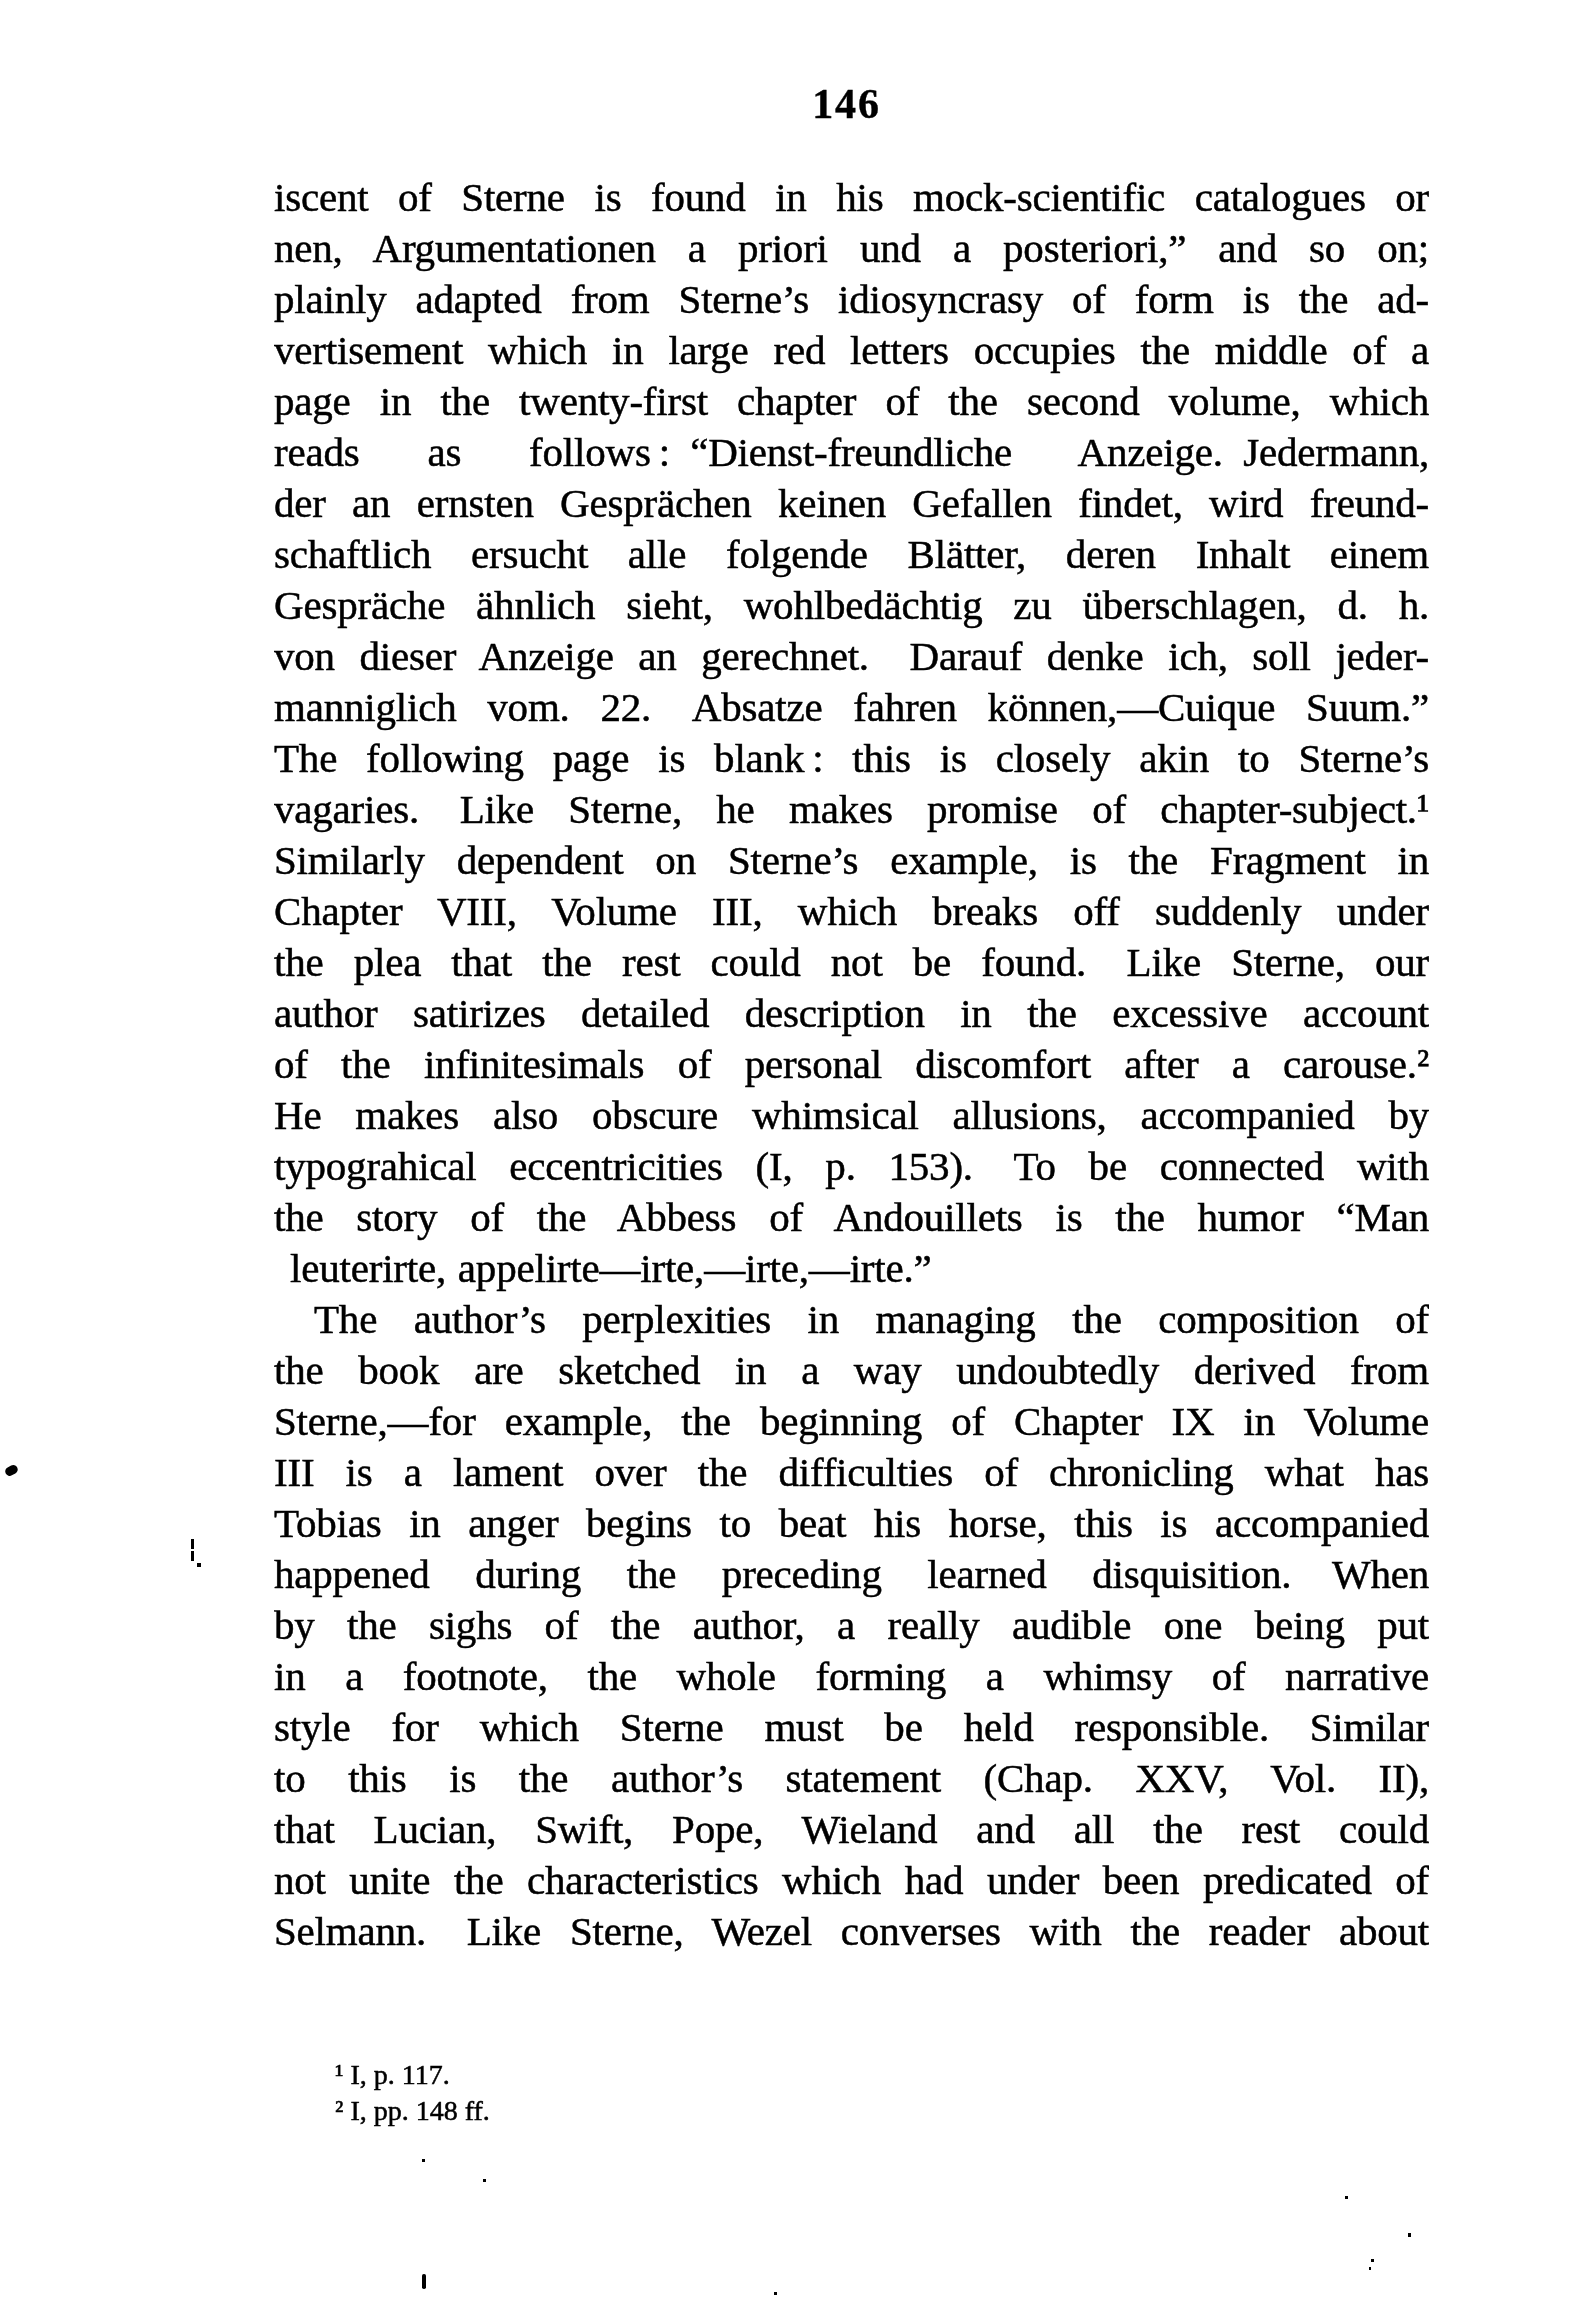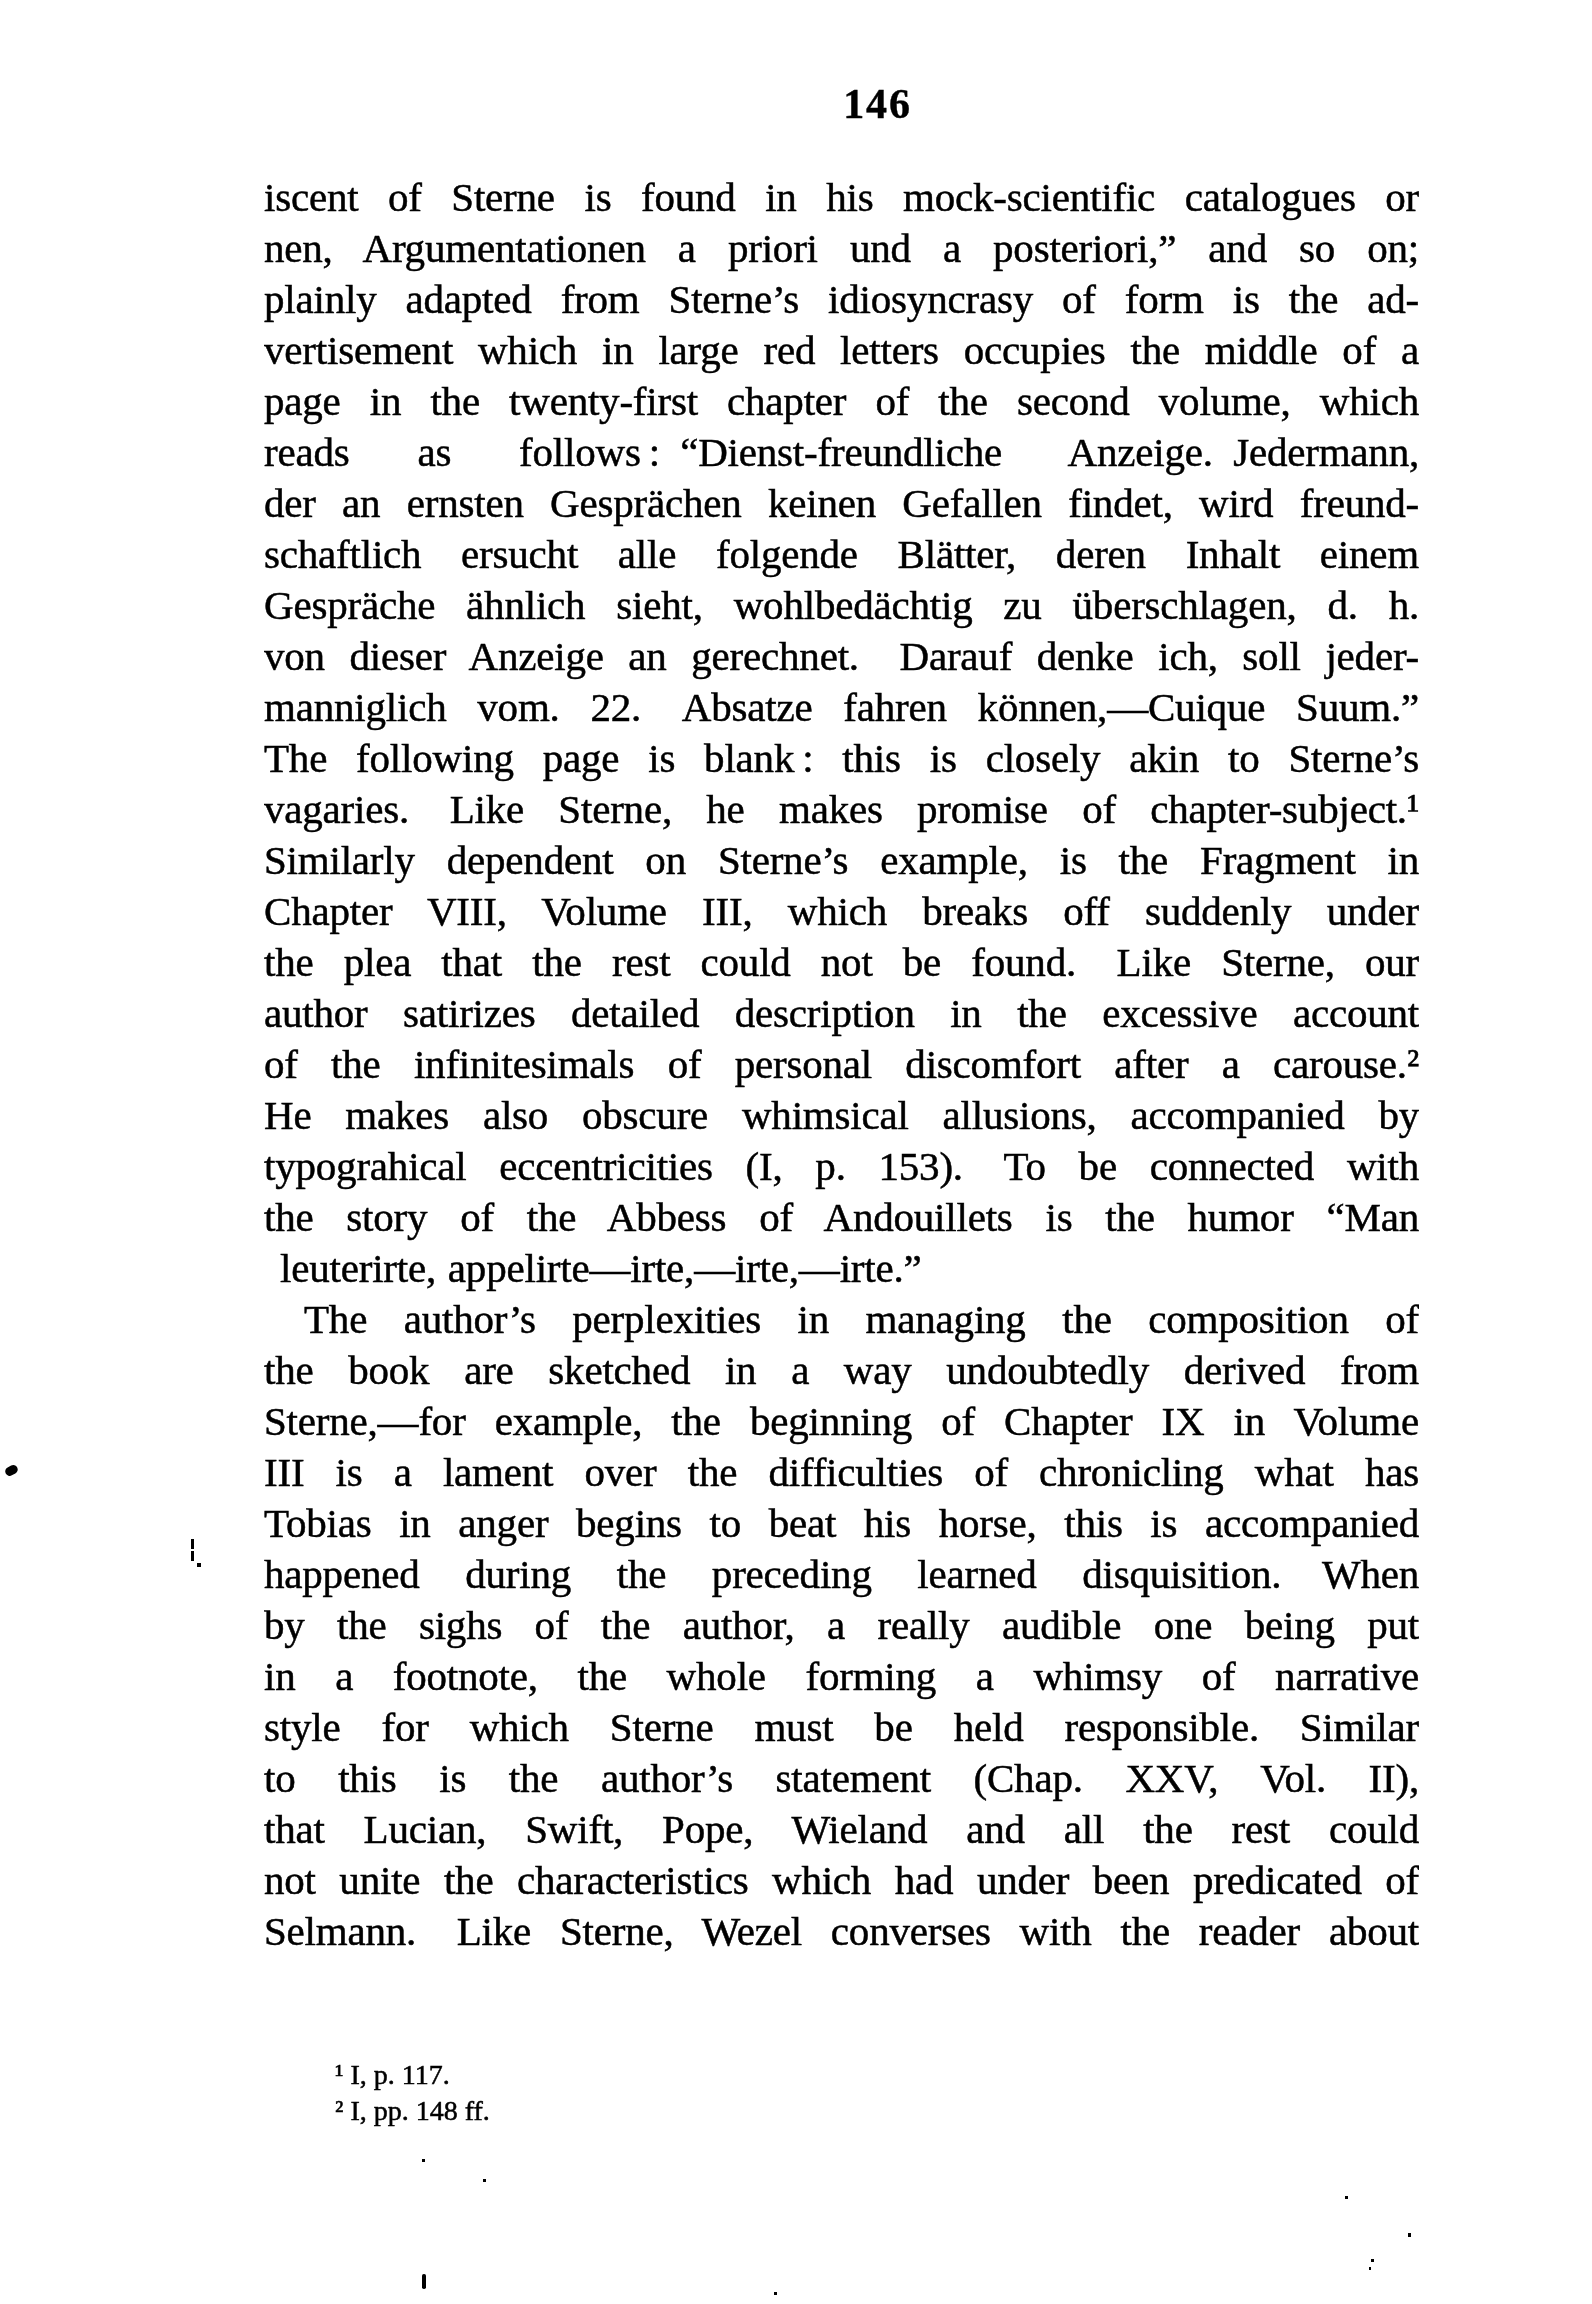--- a/index.html
+++ b/index.html
@@ -9,32 +9,32 @@
     position: relative;
     overflow: hidden;
     font-family: "Liberation Serif", "DejaVu Serif", serif;
     color: #000000;
   }
   .page { position: absolute; inset: 0; }
 
   
   .page-number {
     position: absolute;
-    top: 80px; left: 291px; width: 1155px;
+    top: 80px; left: 260px; width: 1155px;
     padding-left: 18px; box-sizing: border-box;
     text-align: center;
     font-size: 42px; font-weight: 700;
     letter-spacing: 1.8px;
     -webkit-text-stroke: 0.4px #000;
   }
 
   
   .body-text {
     position: absolute;
-    left: 264px; top: 172px; width: 1155px;
+    left: 274px; top: 172px; width: 1155px;
   }
   .text-line {
     width: 100%;
     font-size: 41px;
     line-height: 51px;
     letter-spacing: -0.2px;
     word-spacing: 1.8px;
     text-align: justify;
     text-align-last: justify;
     -webkit-text-stroke: 0.5px #000;

